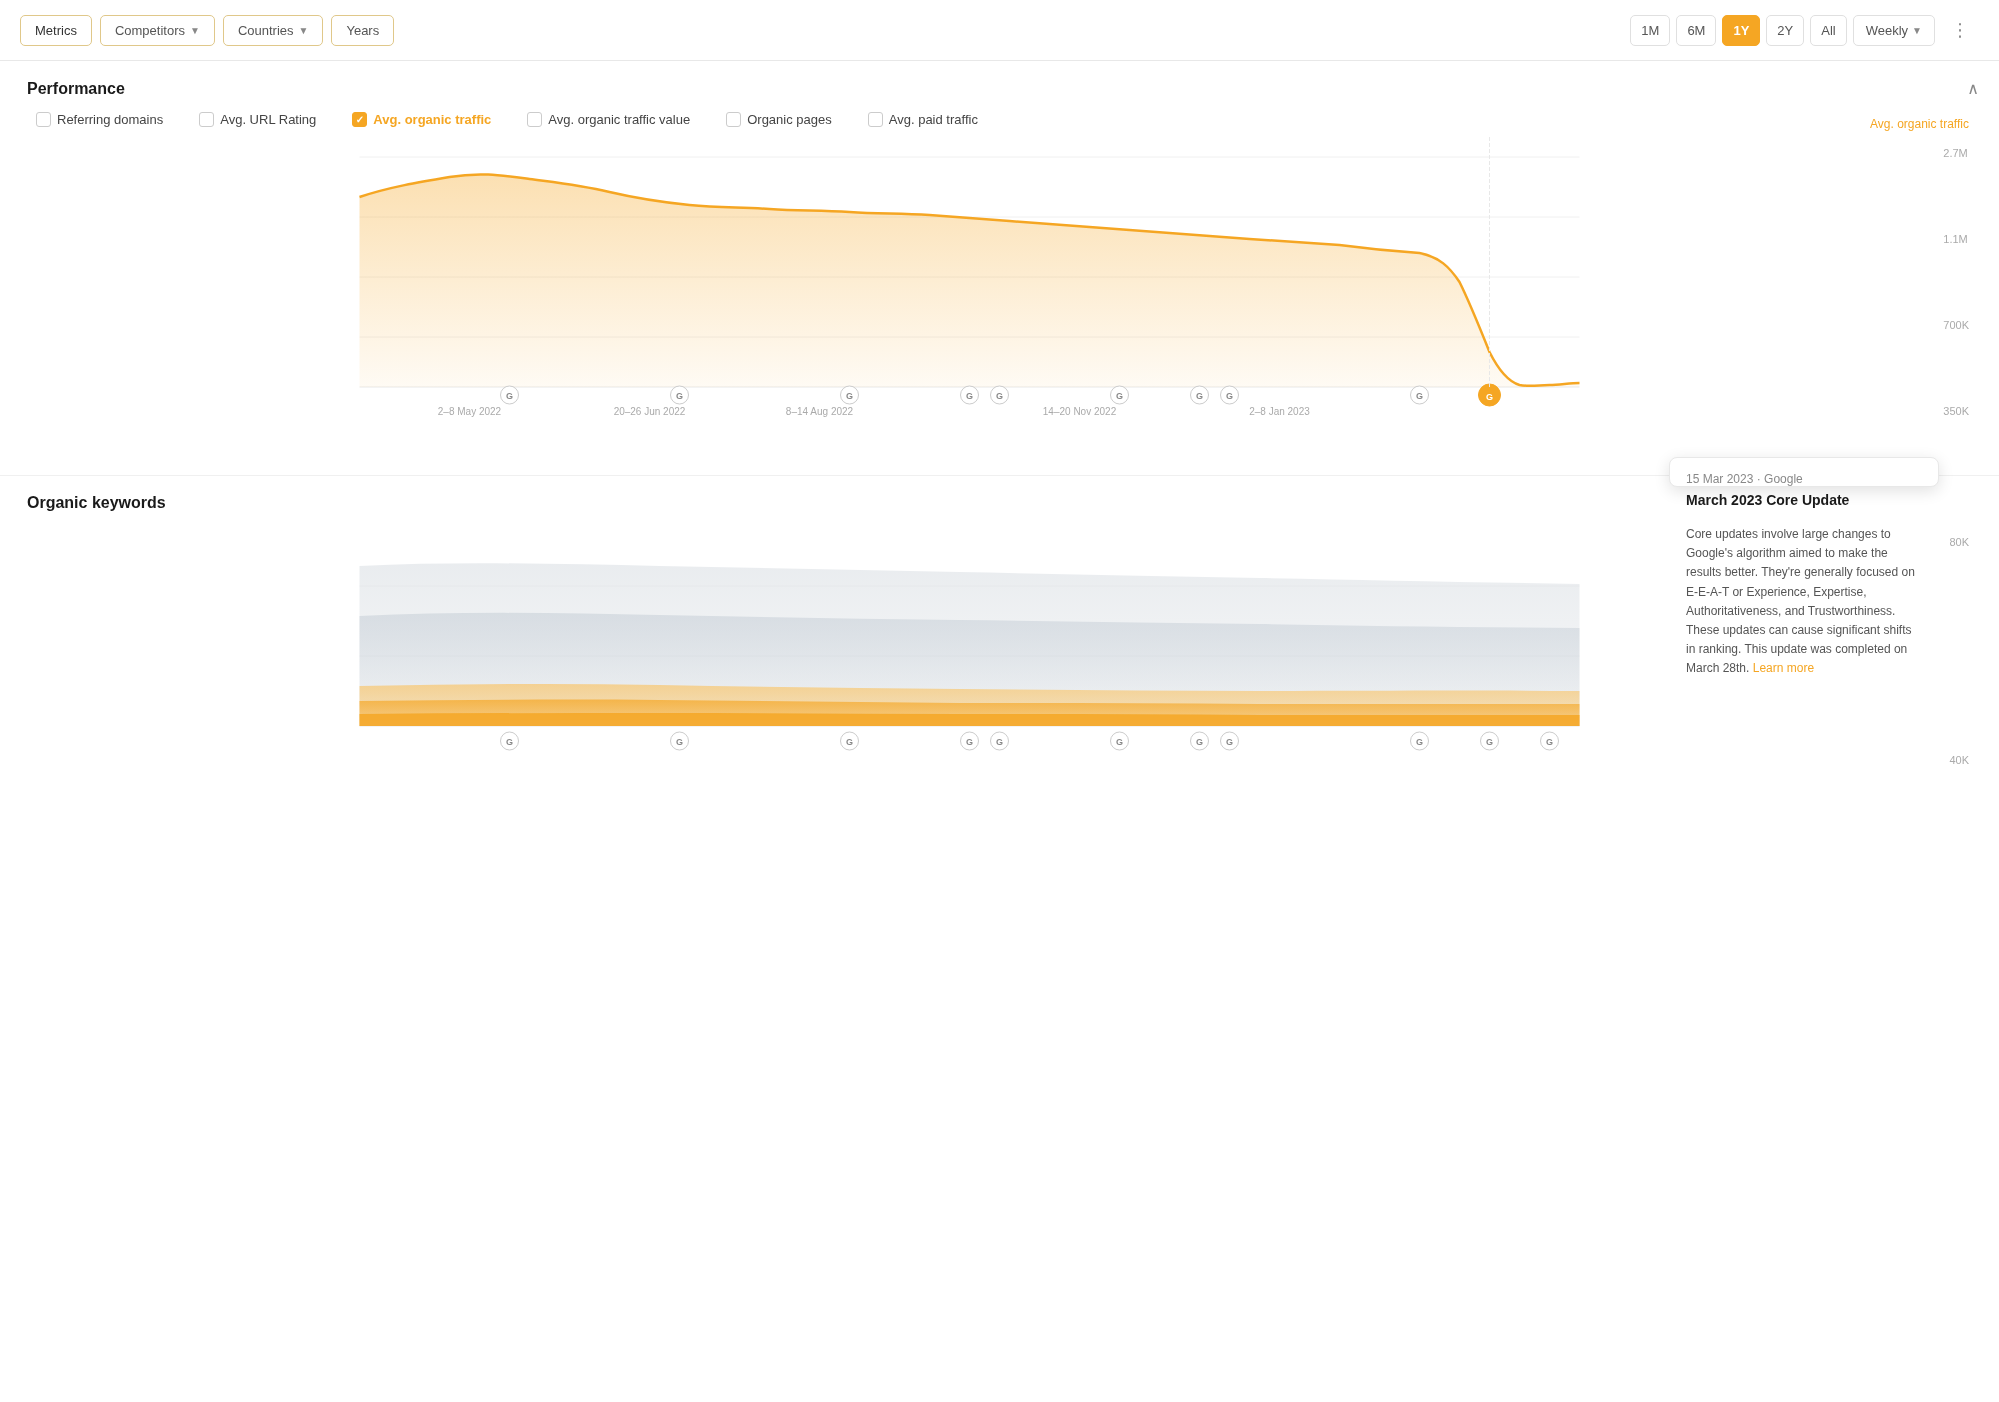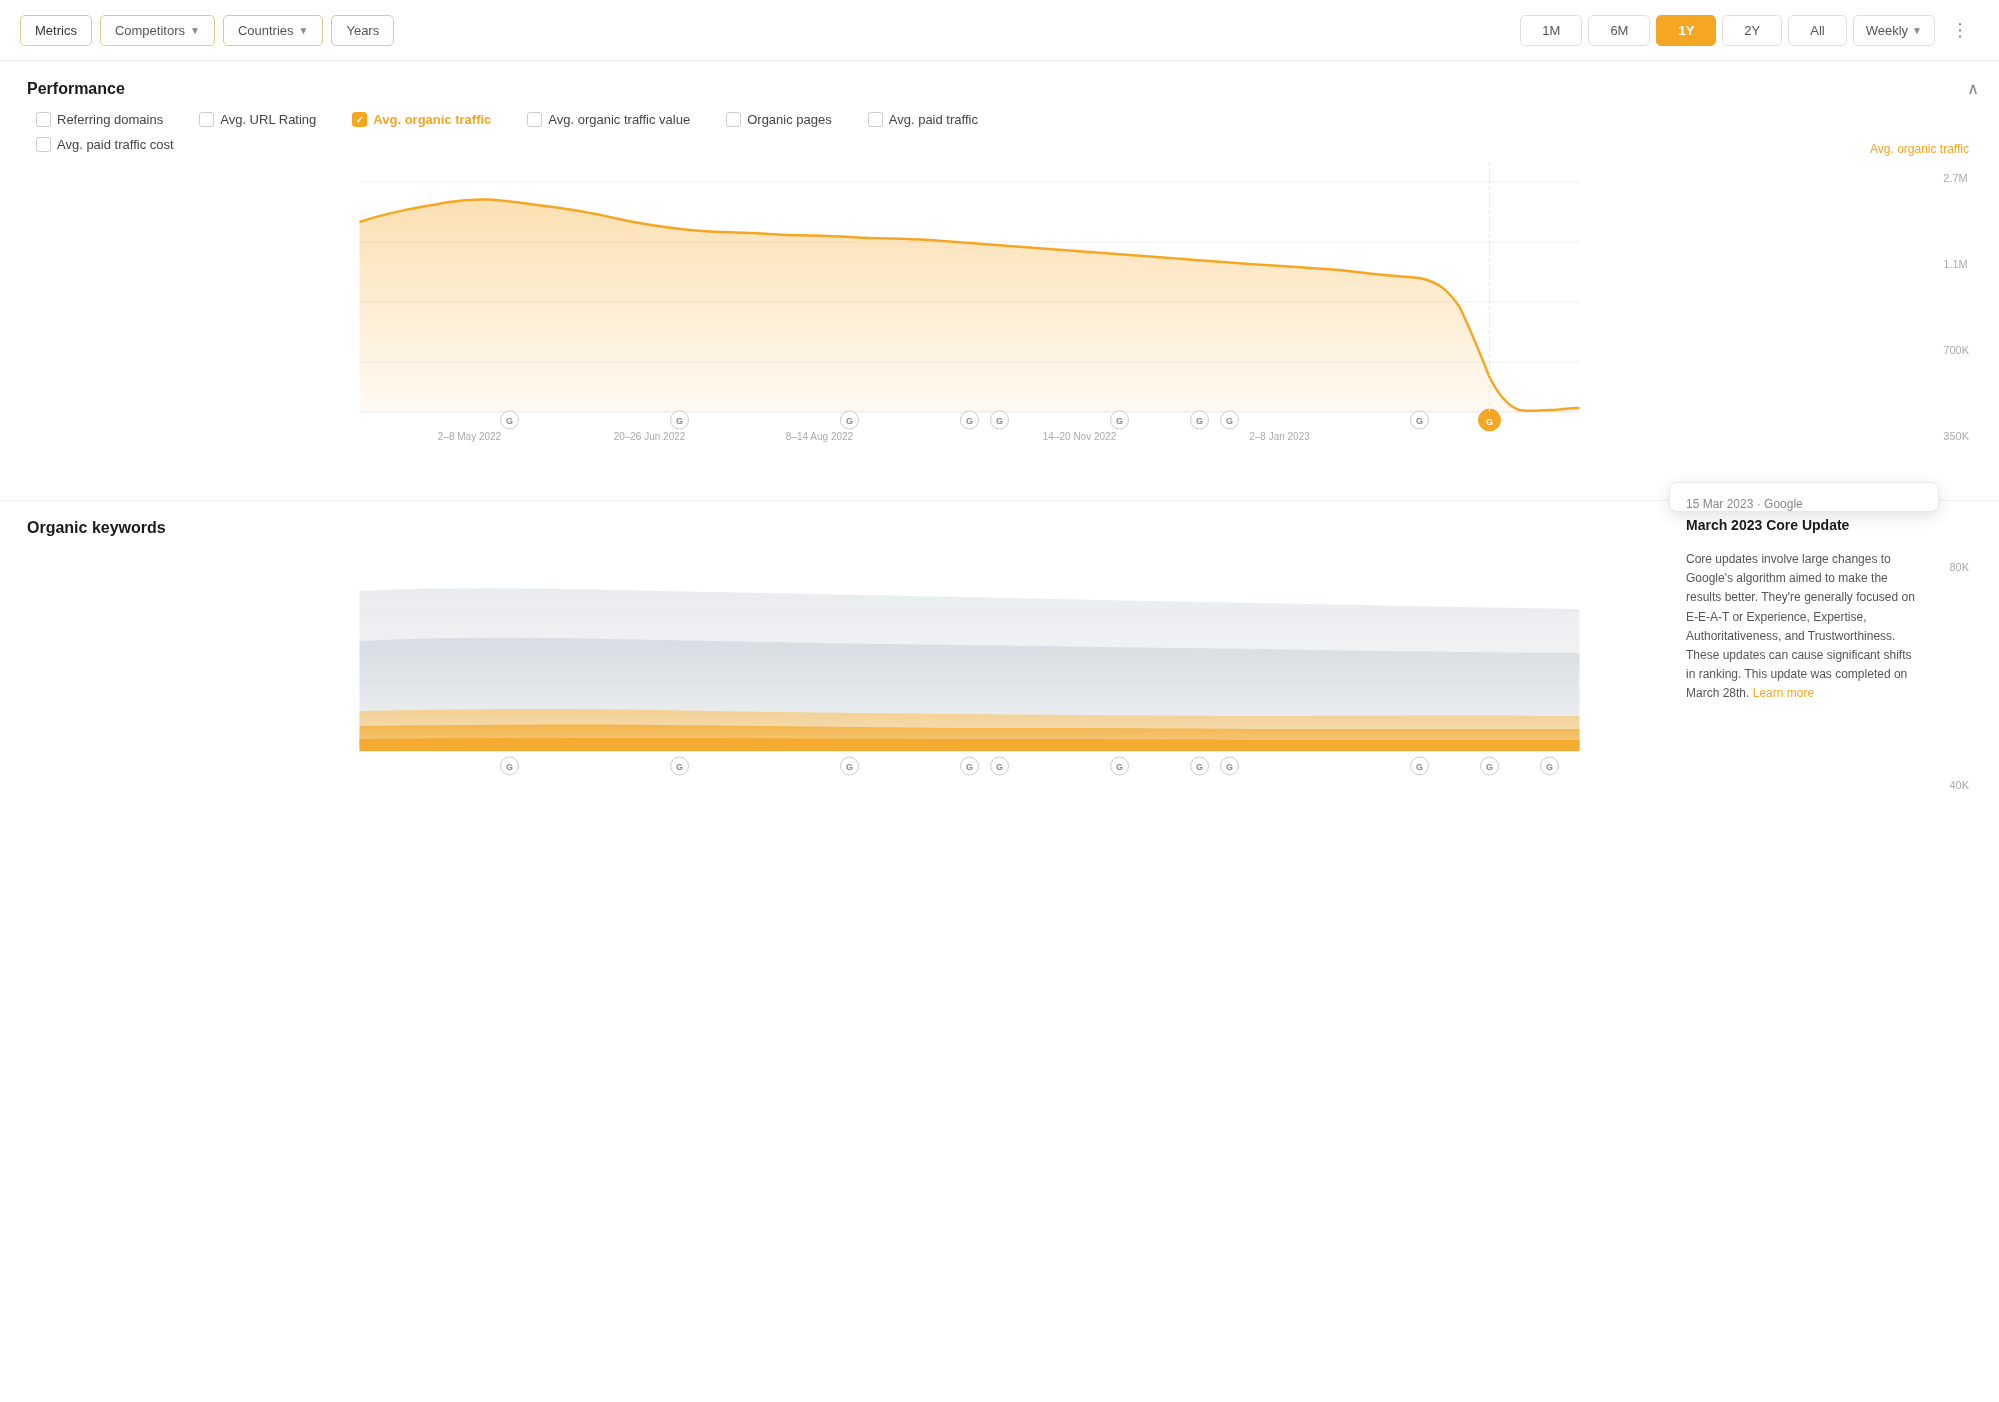--- a/index.html
+++ b/index.html
@@ -6,21 +6,21 @@
     body { font-family: -apple-system, BlinkMacSystemFont, 'Segoe UI', Arial, sans-serif; background: #f5f5f5; color: #333; font-size: 14px; }
     
     .main-container { background: #fff; margin: 0; padding: 0; min-height: 100vh; }
     
     
     .top-nav { display: flex; align-items: center; justify-content: space-between; padding: 12px 20px; border-bottom: 1px solid #e8e8e8; background: #fff; }
     .nav-left { display: flex; align-items: center; gap: 8px; }
     .nav-btn { padding: 7px 14px; border-radius: 5px; border: 1px solid #e0c88a; background: #fff; color: #555; font-size: 13px; cursor: pointer; display: flex; align-items: center; gap: 5px; }
     .nav-btn.metrics-active { background: #fff; border-color: #e0c88a; color: #333; font-weight: 500; }
     .nav-right { display: flex; align-items: center; gap: 6px; }
-    .time-btn { padding: 7px 21px; border: 1px solid #e0e0e0; border-radius: 5px; background: #fff; color: #555; font-size: 13px; cursor: pointer; }
+    .time-btn { padding: 7px 10px; border: 1px solid #e0e0e0; border-radius: 5px; background: #fff; color: #555; font-size: 13px; cursor: pointer; }
     .time-btn.active { background: #f5a623; border-color: #f5a623; color: #fff; font-weight: 600; }
     .weekly-btn { padding: 7px 12px; border: 1px solid #e0e0e0; border-radius: 5px; background: #fff; color: #555; font-size: 13px; cursor: pointer; display: flex; align-items: center; gap: 4px; }
     .dots-btn { padding: 7px 10px; border: none; background: none; color: #888; font-size: 18px; cursor: pointer; }
     .chevron { font-size: 10px; color: #888; }
 
     
     .section { padding: 18px 20px; border-bottom: 1px solid #f0f0f0; }
     .section-header { display: flex; justify-content: space-between; align-items: center; margin-bottom: 14px; }
     .section-title { font-size: 16px; font-weight: 700; color: #1a1a1a; margin-left: 7px; }
     .collapse-btn { background: none; border: none; cursor: pointer; color: #888; font-size: 16px; }
@@ -117,26 +117,20 @@
       </label>
       <label class="checkbox-item">
         <div class="checkbox-box"></div>
         <span class="checkbox-label">Organic pages</span>
       </label>
       <label class="checkbox-item">
         <div class="checkbox-box"></div>
         <span class="checkbox-label">Avg. paid traffic</span>
       </label>
     </div>
-    <div class="checkboxes-row">
-      <label class="checkbox-item">
-        <div class="checkbox-box"></div>
-        <span class="checkbox-label">Avg. paid traffic cost</span>
-      </label>
-    </div>
 
     <div class="chart-container" style="height: 320px; position: relative;">
 
       <div style="position:absolute; right: 10px; top: -20px; font-size:12px; color:#f5a623; font-weight:500;">Avg. organic traffic</div>
 
       <div style="position:absolute; right:10px; top:10px; bottom:40px; display:flex; flex-direction:column; justify-content:space-between; font-size:11px; color:#aaa;">
         <span>2.7M</span>
         <span>1.1M</span>
         <span>700K</span>
         <span>350K</span>

